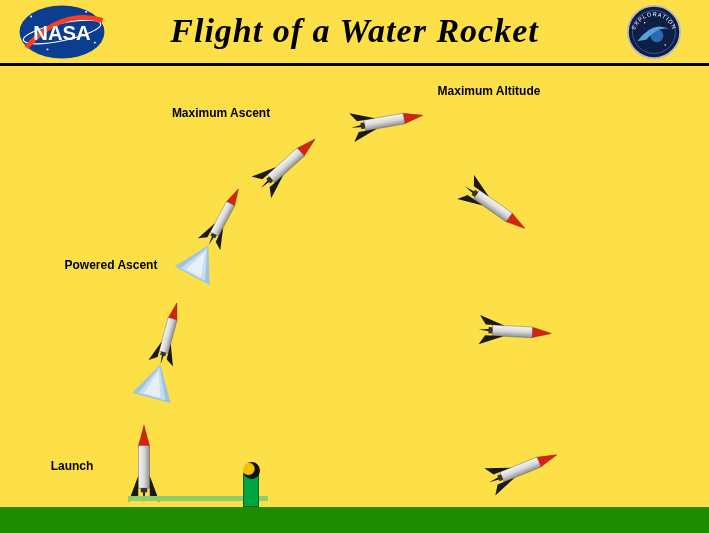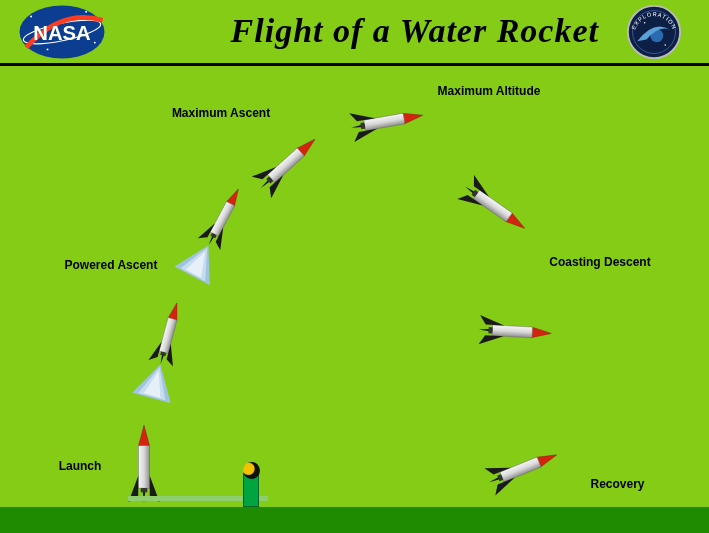--- a/index.html
+++ b/index.html
@@ -1,33 +1,33 @@
 <!DOCTYPE html>
 <html><head>
 <meta charset="utf-8">
 <style>
   html,body { margin:0; padding:0; background:#fff; }
   .page {
-    position:relative; width:709px; height:533px; background:#84cc16;
+    position:relative; width:709px; height:533px; background:#fde047;
     overflow:hidden; font-family:"Liberation Sans", sans-serif;
   }
   .title {
     position:absolute; left:110px; right:110px; top:12px;
-    text-align:right; font-family:"Liberation Serif", serif;
+    text-align:center; font-family:"Liberation Serif", serif;
     font-style:italic; font-weight:bold; font-size:34px; color:#000;
     white-space:nowrap; letter-spacing:1px;
   }
   .rule { position:absolute; left:0; top:63px; width:709px; height:3px; background:#000; }
   .nasa-logo { position:absolute; left:18px; top:4px; }
   .badge { position:absolute; left:626px; top:4px; }
   .label {
     position:absolute; font-weight:bold; font-size:12px; line-height:1.3;
     text-align:center; color:#000;
   }
-  .lbl-launch           { left:40px;  top:459px; width:80px;  }
+  .lbl-launch           { left:32px;  top:459px; width:80px;  }
   .lbl-powered-ascent   { left:61px;  top:258px; width:100px; }
   .lbl-coasting-ascent  { left:166px; top:106px; width:110px; }
   .lbl-maximum-altitude { left:434px; top:84px;  width:110px; }
   .lbl-coasting-descent { left:545px; top:255px; width:110px; }
   .lbl-recovery         { left:570px; top:477px; width:95px;  }
   .stage { position:absolute; transform-origin:50% 50%; }
   .st-launch    { left:126px; top:425px; }
   .st-powered1  { left:144px; top:301px; transform:rotate(15deg);  }
   .st-powered2  { left:195px; top:183px; transform:rotate(28deg);  }
   .st-coasting  { left:271px; top:127px; transform:rotate(48deg);  }
@@ -98,23 +98,21 @@
         <textPath href="#arcTop" startOffset="50%" text-anchor="middle">EXPLORATION</textPath>
       </text>
     </svg>
   </div>
 
   <div class="rule"></div>
 
   <div class="label lbl-coasting-ascent">Maximum Ascent</div>
   <div class="label lbl-maximum-altitude">Maximum Altitude</div>
   <div class="label lbl-powered-ascent">Powered Ascent</div>
-  <div class="label lbl-coasting-descent">Coasting Descent</div>
   <div class="label lbl-launch">Launch</div>
-  <div class="label lbl-recovery">Recovery</div>
 
   <svg class="stage st-launch" width="36" height="78" viewBox="0 0 44 95">
       <use href="#rocket"></use>
     </svg>
 
   <svg class="stage st-powered1" width="40" height="100" viewBox="0 0 60 150">
     <use href="#rocket" x="8"></use>
       <use href="#spray" y="96"></use>
   </svg>
 

